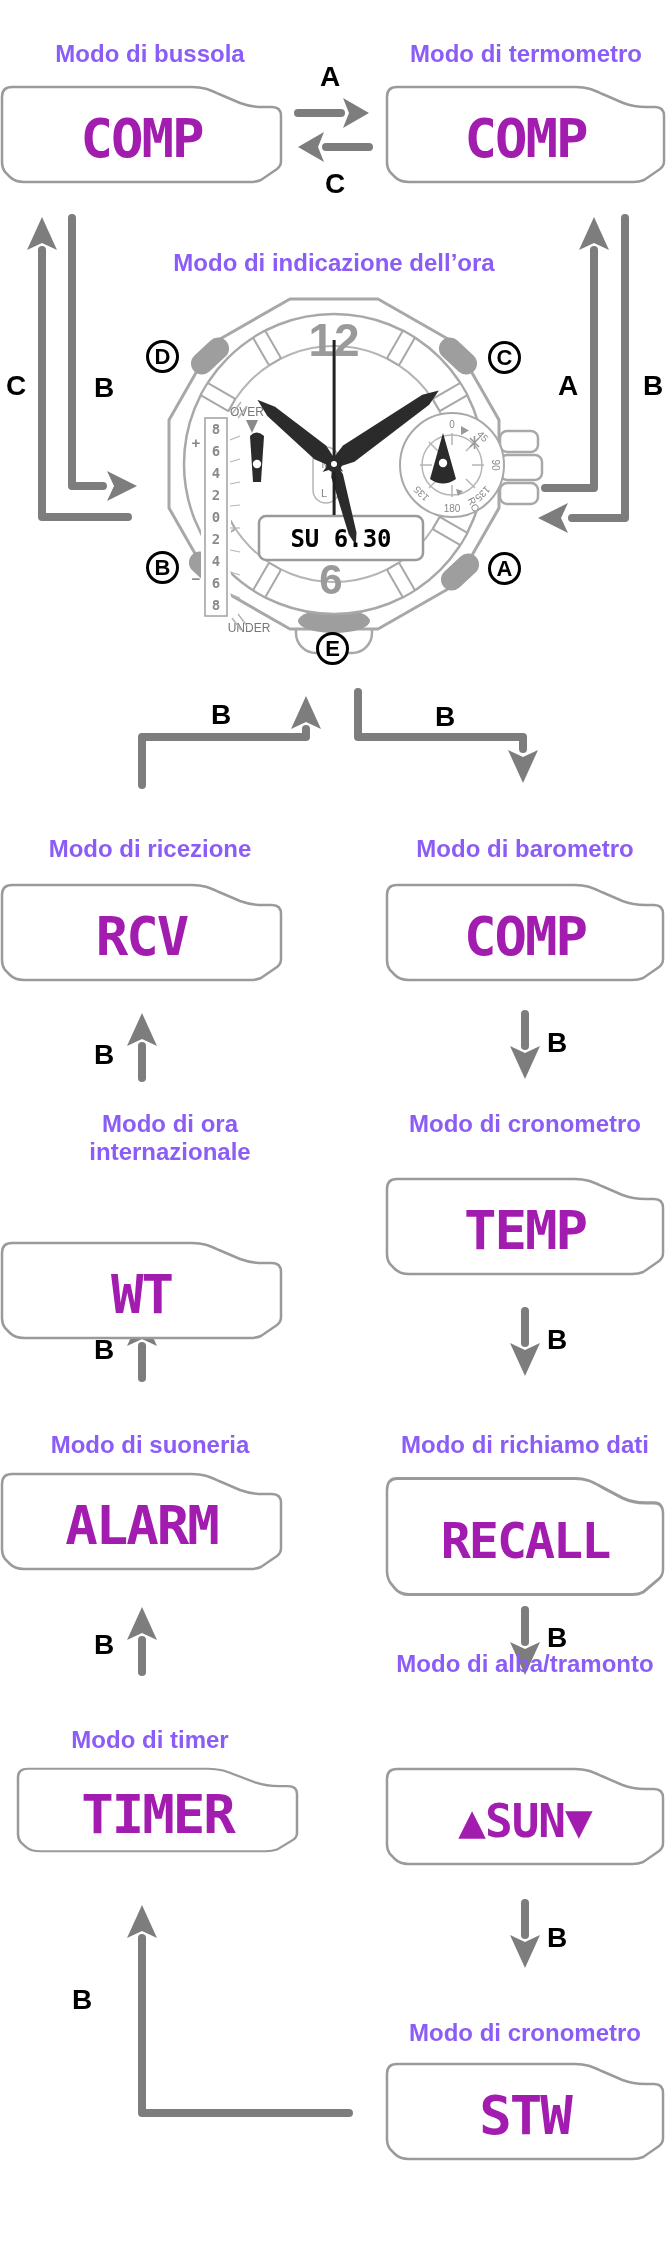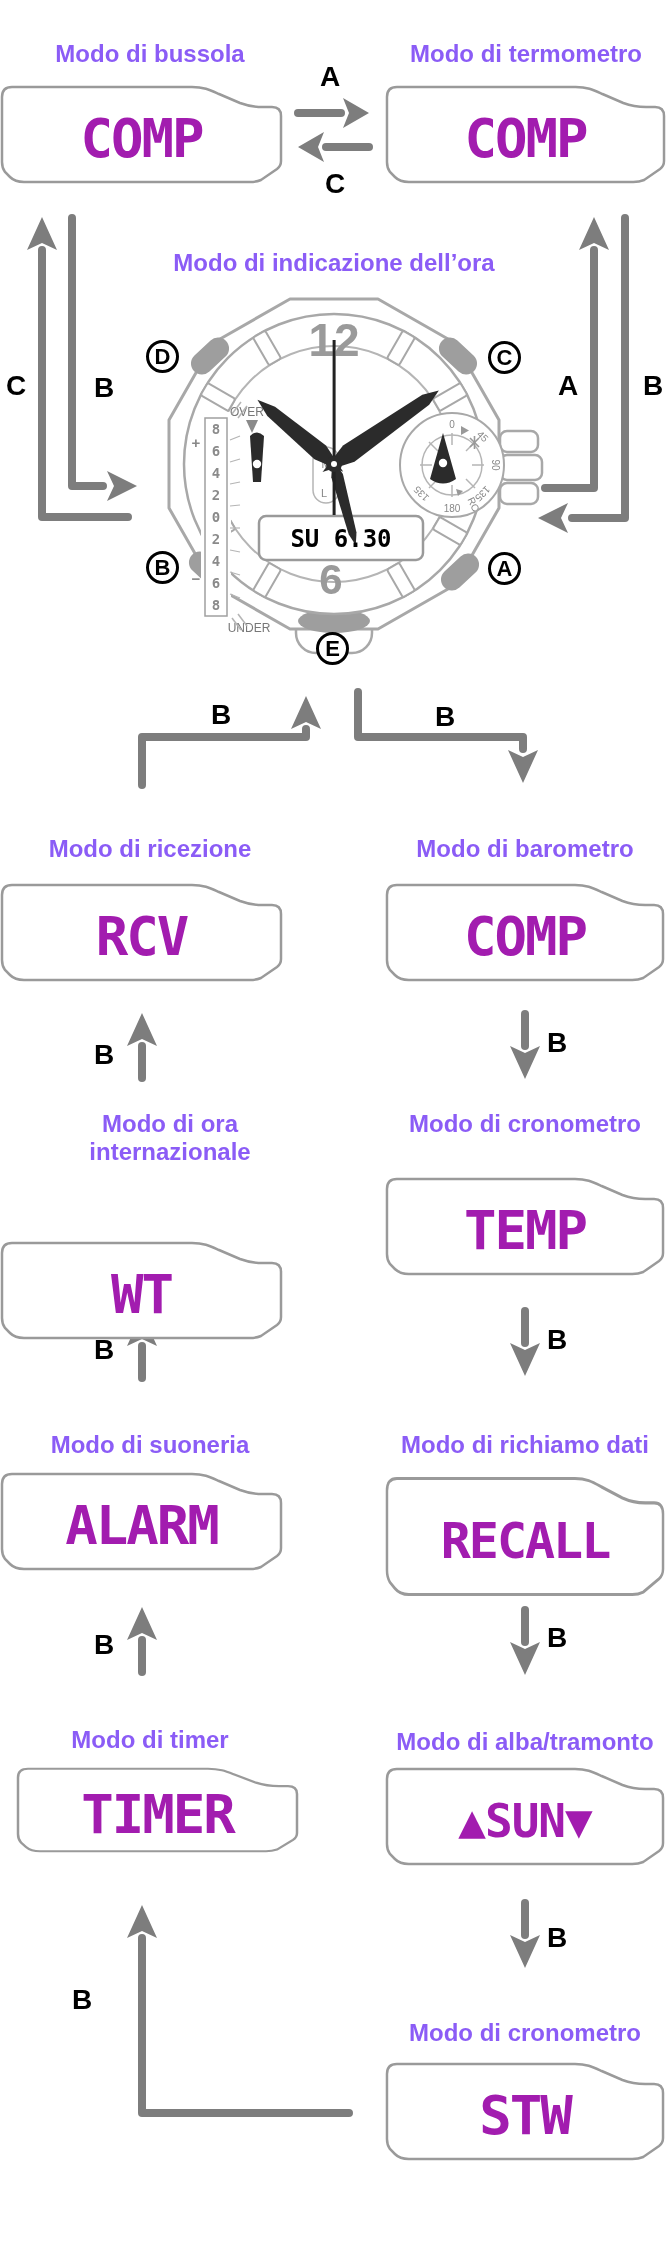--- a/index.html
+++ b/index.html
@@ -282,21 +282,21 @@
   <div class="panel" style="left:385px;top:1476px;width:280px;height:121px;text-decoration:underline;">
     <svg viewBox="0 0 283 99" preserveAspectRatio="none">
       <path d="M 12 2 L 192 2 C 204 2 210 5 219 9 L 240 18 C 248 21 255 22 263 22 L 272 22 Q 281 22 281 31 L 281 76 Q 281 81 277 84 L 261 95 Q 256 97 250 97 L 24 97 Q 15 97 10 92 L 5 87 Q 2 83 2 77 L 2 12 Q 2 2 12 2 Z" fill="#fff" stroke="#9a9a9a" stroke-width="2.5"></path>
     </svg>
     <div class="lcd" style="font-size:50px;">RECALL</div>
   </div>
   <div class="lbl" style="left:104px;top:1645px;">B</div>
   <div class="lbl" style="left:557px;top:1638px;">B</div>
 
   <div class="title" style="left:0;top:1726px;width:300px;">Modo di timer</div>
-  <div class="title" style="left:385px;top:1728px;width:280px;">Modo di alba/tramonto</div>
+  <div class="title" style="left:385px;top:1650px;width:280px;">Modo di alba/tramonto</div>
   <div class="panel" style="left:16px;top:1767px;width:283px;height:86px;">
     <svg viewBox="0 0 283 99" preserveAspectRatio="none">
       <path d="M 12 2 L 192 2 C 204 2 210 5 219 9 L 240 18 C 248 21 255 22 263 22 L 272 22 Q 281 22 281 31 L 281 76 Q 281 81 277 84 L 261 95 Q 256 97 250 97 L 24 97 Q 15 97 10 92 L 5 87 Q 2 83 2 77 L 2 12 Q 2 2 12 2 Z" fill="#fff" stroke="#9a9a9a" stroke-width="2.5"></path>
     </svg>
     <div class="lcd">TIMER</div>
   </div>
   <div class="panel" style="left:385px;top:1767px;width:280px;height:99px;">
     <svg viewBox="0 0 283 99" preserveAspectRatio="none">
       <path d="M 12 2 L 192 2 C 204 2 210 5 219 9 L 240 18 C 248 21 255 22 263 22 L 272 22 Q 281 22 281 31 L 281 76 Q 281 81 277 84 L 261 95 Q 256 97 250 97 L 24 97 Q 15 97 10 92 L 5 87 Q 2 83 2 77 L 2 12 Q 2 2 12 2 Z" fill="#fff" stroke="#9a9a9a" stroke-width="2.5"></path>
     </svg>

